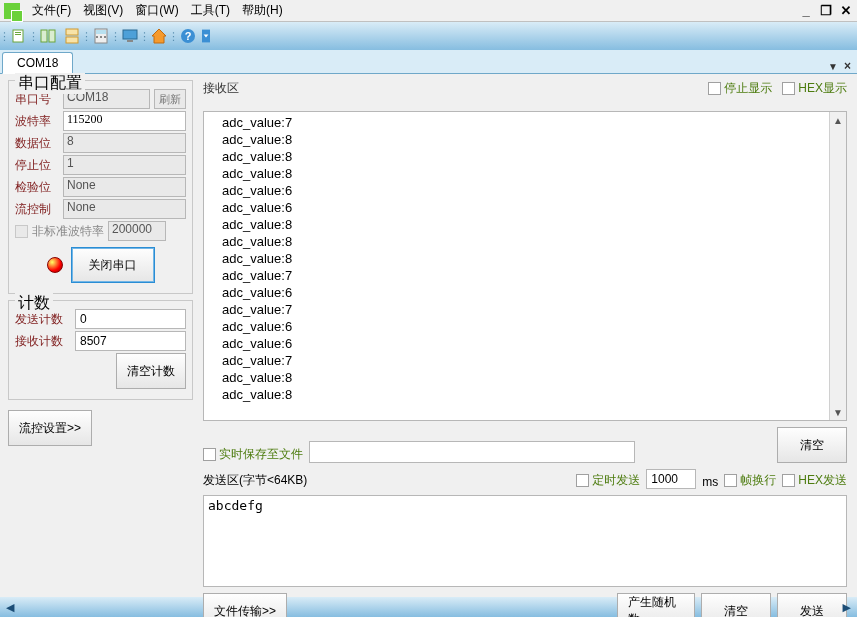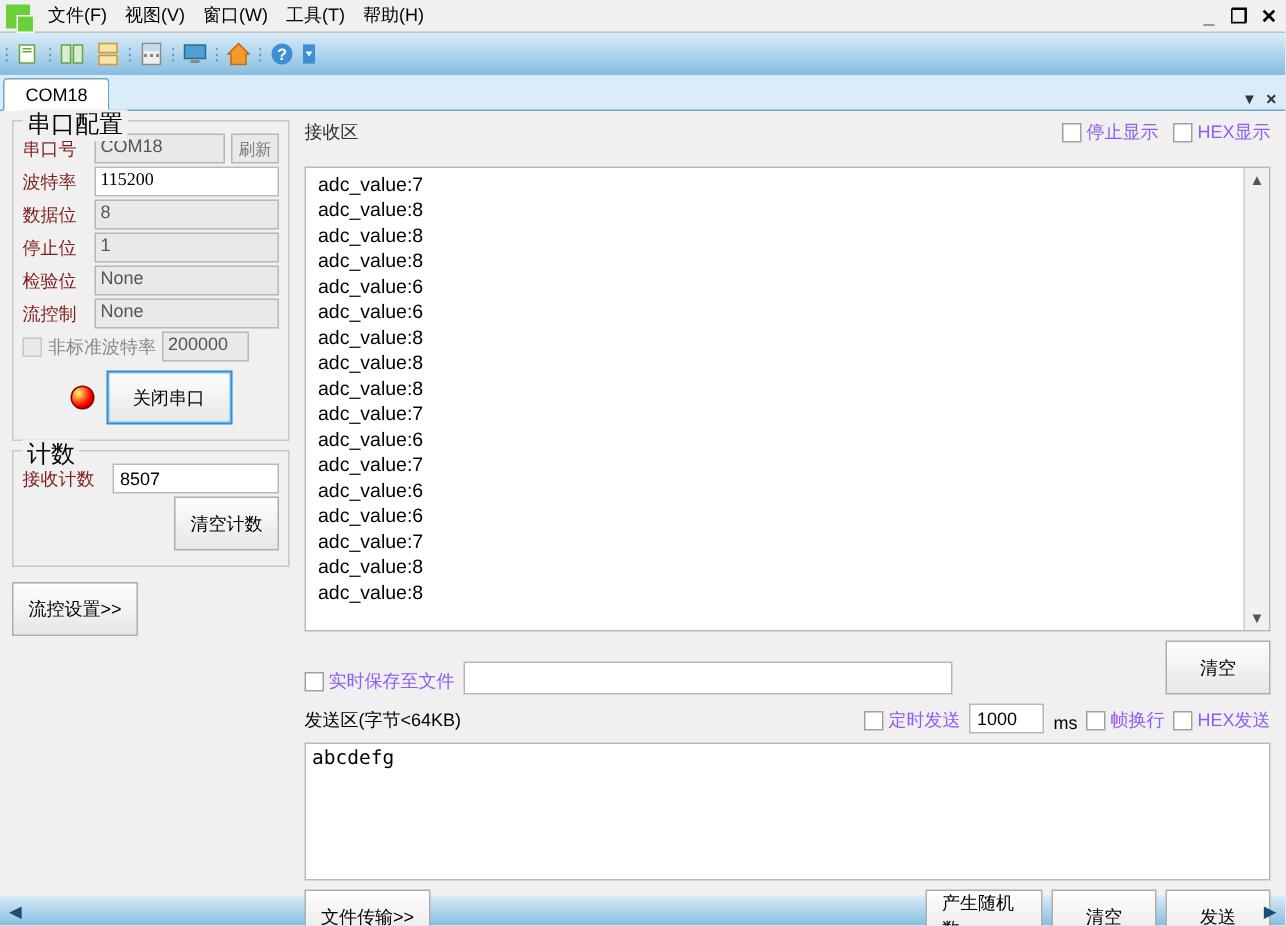--- a/index.html
+++ b/index.html
@@ -19,28 +19,28 @@
   .content { display:flex; height:calc(617px - 22px - 28px - 24px - 20px); background:#f0f0f0; }
   .left { width:201px; padding:6px 8px 6px 8px; }
   .right { flex:1; padding:6px 10px 6px 2px; }
   .groupbox { border:1px solid #c8c8c8; padding:6px 6px 8px 6px; position:relative; margin-bottom:6px;}
   .groupbox > .legend { position:absolute; top:-8px; left:6px; background:#f0f0f0; padding:0 3px; font-size:16px;}
   .formrow { display:flex; align-items:center; gap:4px; margin:2px 0; }
   .formrow label { width:44px; color:#7f1d1d;}
   select,.selectlike { flex:1; height:20px; border:1px solid #b7b7b7; background:#e9e9e9; font-size:12px; color:#555; padding:0 3px;}
   .white { background:#fff !important; color:#000 !important;font-family:Liberation Serif, serif;}
   .refresh { width:32px; height:20px; border:1px solid #b7b7b7; background:#e9e9e9; color:#777; font-size:11px; display:flex; align-items:center; justify-content:center;}
-  .chklabel { display:flex; align-items:center; gap:3px; color:#8b5cf6;}
+  .chklabel { display:flex; align-items:center; gap:3px; color:#4d7c0f;}
   .chk { width:13px; height:13px; border:1px solid #a0a0a0; background:#fff; display:inline-block;}
   .chk.disabled { background:#e9e9e9; border-color:#c8c8c8;}
   .btn { border:1px solid #adadad; background:linear-gradient(#fefefe,#e6e6e6); height:22px; padding:17px 10px; font-size:12px; display:inline-flex; align-items:center; justify-content:center; }
   .btn.primary { border:1px solid #2a8dd4; box-shadow:0 0 0 1px #73b6e6 inset;}
   .record { width:16px; height:16px; border-radius:50%; background:radial-gradient(circle at 30% 30%,#ff6,#f00 60%,#800); border:1px solid #800;}
   .numinput { height:20px; border:1px solid #b7b7b7; background:#fff; padding:0 4px; font-size:12px; width:70px;}
-  .rx-box { border:1px solid #b7b7b7; background:#fff; height:310px; padding:2px 8px; font-family:"SimSun",monospace; font-size:13px; line-height:17px; color:#000; overflow:hidden; position:relative;}
+  .rx-box { border:1px solid #b7b7b7; background:#fff; height:310px; padding:2px 18px; font-family:"SimSun",monospace; font-size:13px; line-height:17px; color:#000; overflow:hidden; position:relative;}
   .rx-box .scroll { position:absolute; right:0; top:0; width:17px; height:100%; background:#f0f0f0; border-left:1px solid #d0d0d0;}
   .rx-box .scroll .up,.rx-box .scroll .dn{ height:16px; display:flex; align-items:center; justify-content:center; color:#555; font-size:10px;}
   .tx-box { border:1px solid #b7b7b7; background:#fff; height:92px; padding:2px 4px; font-family:"SimSun",monospace; font-size:13px; color:#000;}
   .row-bar { display:flex; align-items:flex-end; gap:6px; margin:6px 0;}
   .grow { flex:1; }
   .pathinput { flex:1; height:22px; border:1px solid #b7b7b7; background:#fff;}
   .footer { height:20px; background:linear-gradient(#d9ecf7,#86bde0); display:flex; align-items:center; padding:0 6px; color:#1b4d76; font-size:11px;}
   .footer .sep { margin-left:auto; }
   .icon-svg { width:16px; height:16px; }
   .rxheader { display:flex; align-items:center; gap:10px; margin-bottom:14px;}
@@ -169,20 +169,24 @@
       </div>
       <div class="formrow" style="justify-content:center; gap:8px; margin-top:6px;">
         <div class="record"></div>
         <div class="btn primary" style="width:84px;">关闭串口</div>
       </div>
     </div>
 
     <div class="groupbox">
       <div class="legend">计数</div>
       <div class="formrow">
+        <label style="width:56px">发送计数</label>
+        <input class="numinput" style="flex: 1 1 0%;" value="0">
+      </div>
+      <div class="formrow">
         <label style="width:56px">接收计数</label>
         <input class="numinput" style="flex: 1 1 0%;" value="8507">
       </div>
       <div class="formrow" style="justify-content:flex-end;">
         <div class="btn">清空计数</div>
       </div>
     </div>
 
     <div class="btn" style="margin-top:4px;">流控设置&gt;&gt;</div>
   </div>

